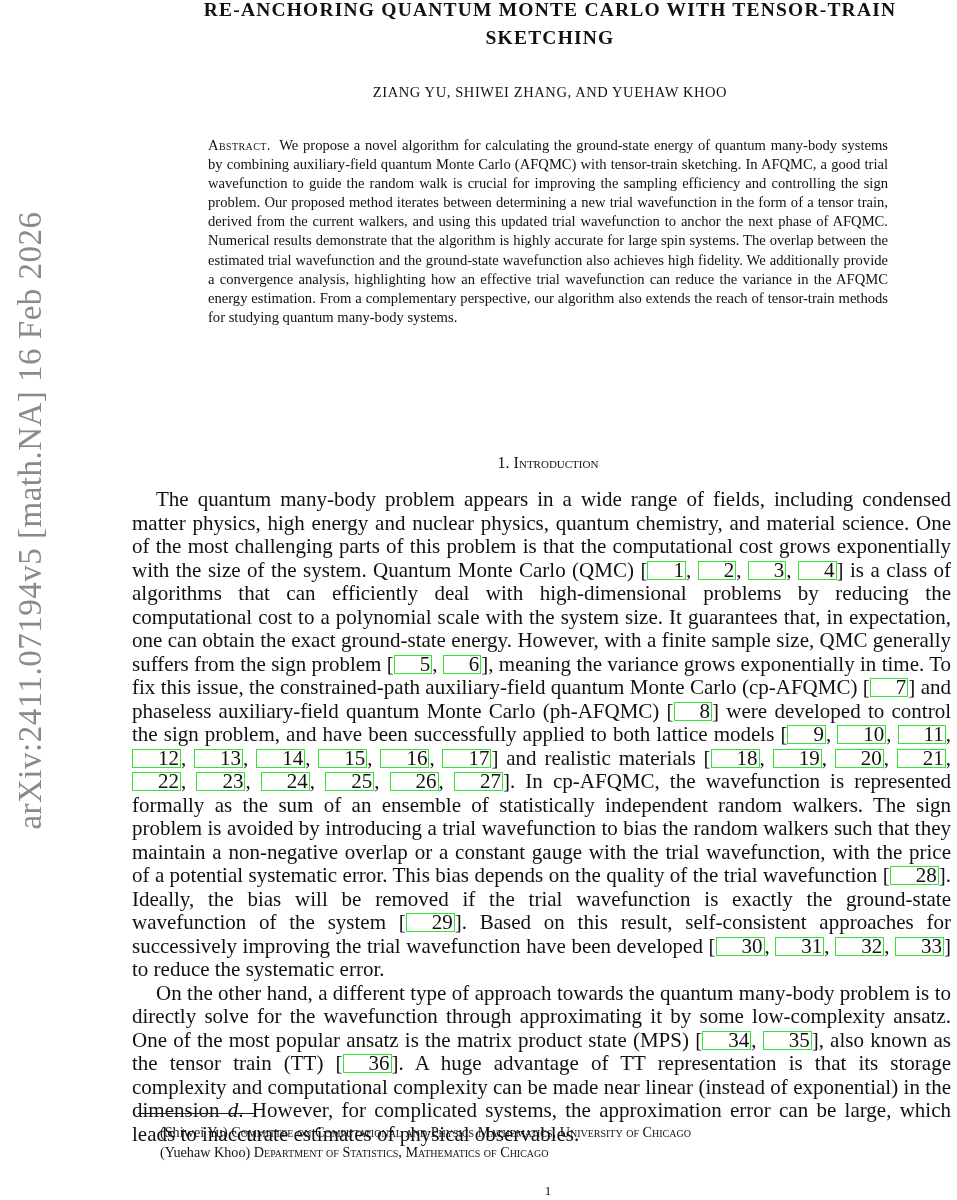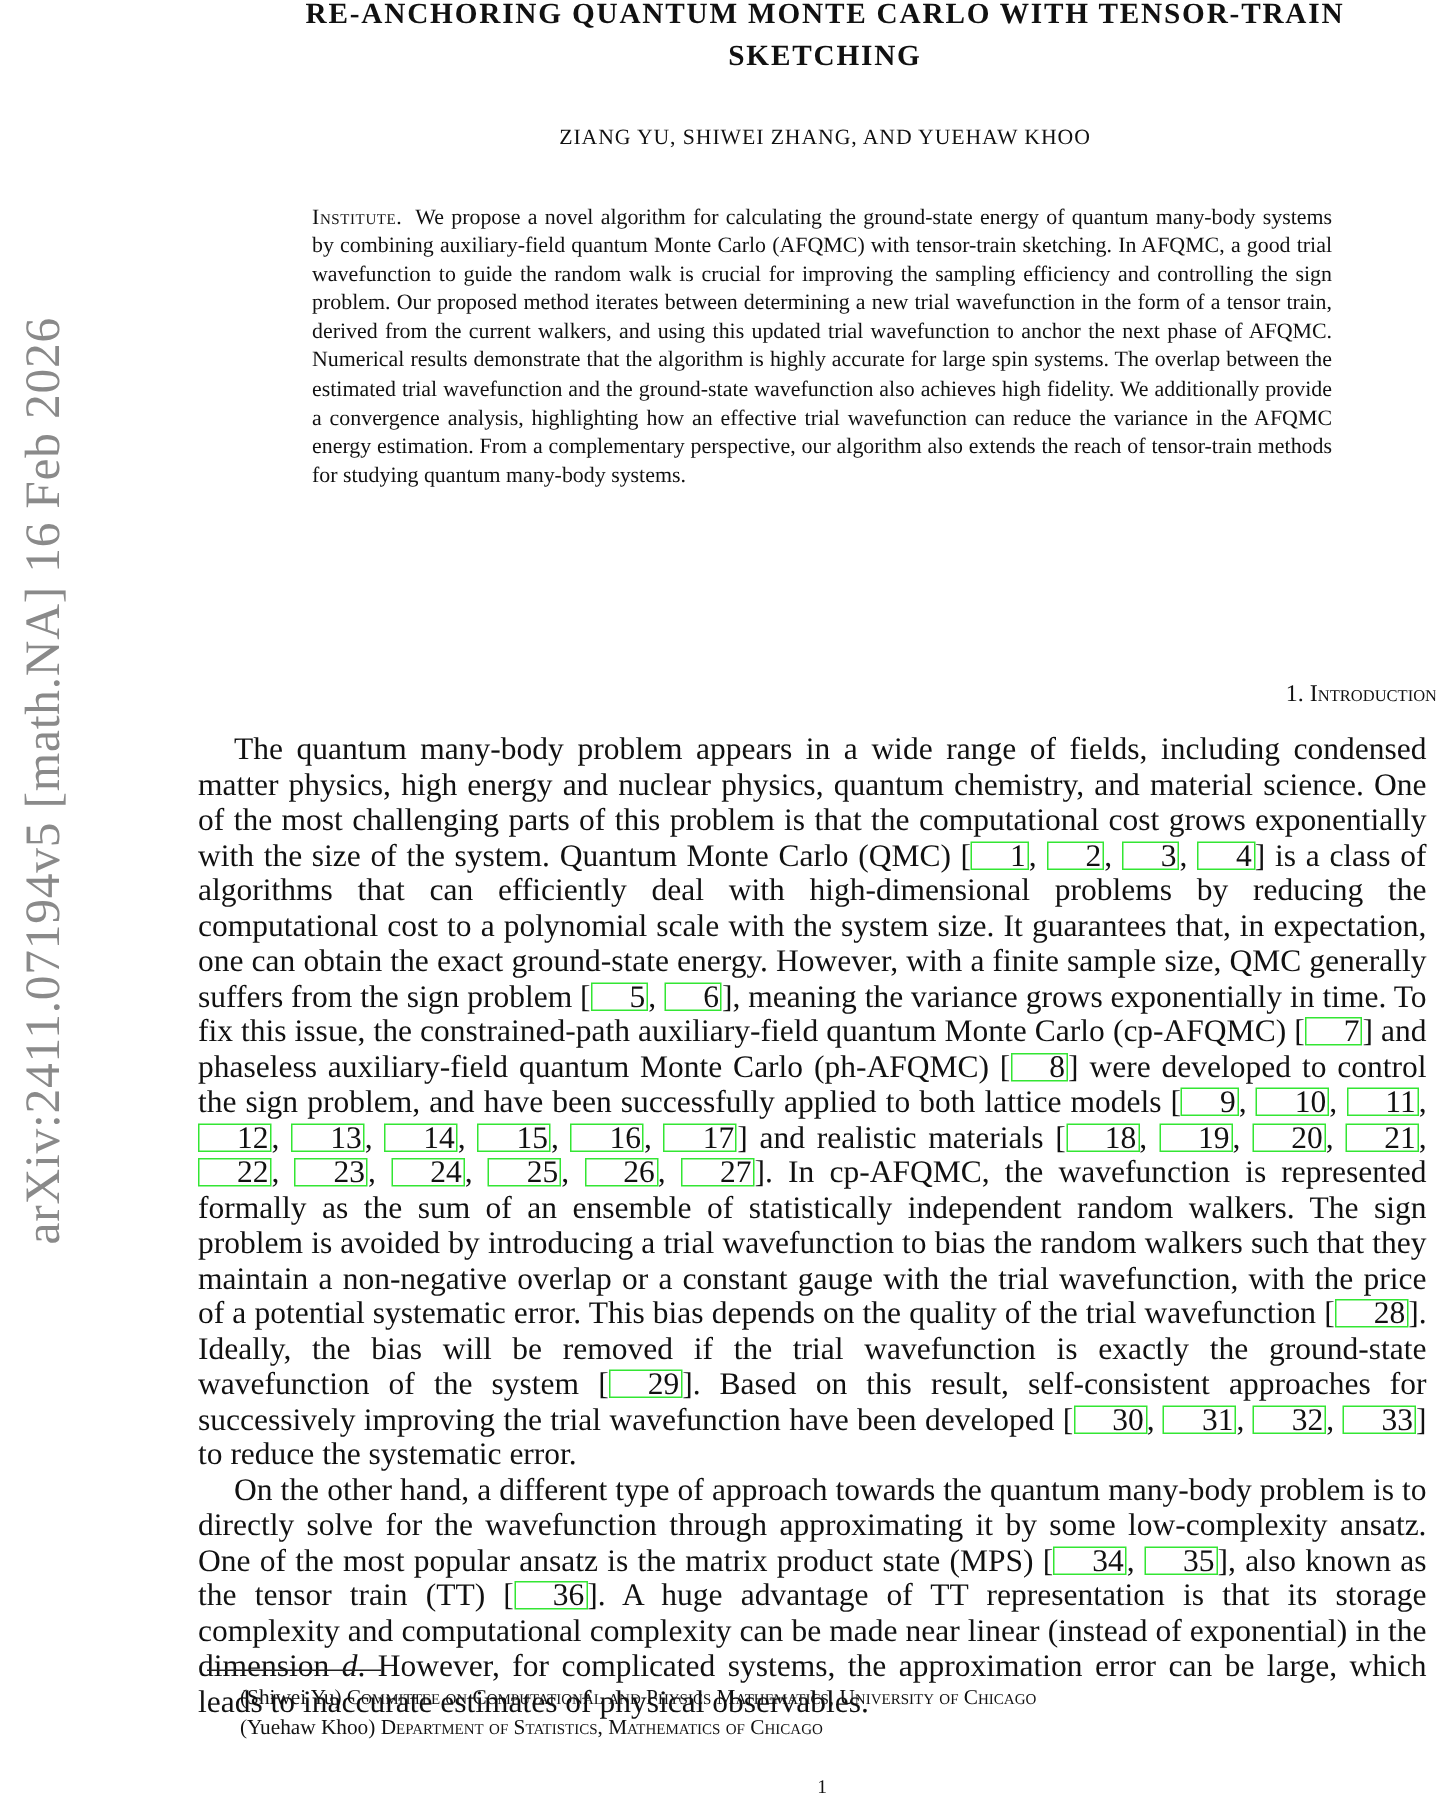--- a/index.html
+++ b/index.html
@@ -26,21 +26,21 @@
       position: absolute; left: 140px; top: 84px; width: 820px;
       text-align: center; font-size: 14.5px; letter-spacing: 0.6px;
     }
     .abstract {
       position: absolute; left: 208px; top: 136px; width: 680px;
       font-size: 14.6px; line-height: 19.1px; text-align: justify;
     }
     .abstract .label { font-variant: small-caps; letter-spacing: 0.4px; margin-right: 4px; }
     .section-heading {
       position: absolute; left: 138px; top: 454px; width: 820px;
-      text-align: right; font-size: 16px;
+      text-align: center; font-size: 16px;
     }
     .section-heading .sc { font-variant: small-caps; }
     .body-text {
       position: absolute; left: 132px; top: 488px; width: 819px;
       font-size: 21px; line-height: 23.5px; text-align: justify;
     }
     .body-text p { margin: 0; text-indent: 24px; }
     .cite {
       display: inline-block; border: 1.5px solid #33e633; padding: 0 1px;
       line-height: 17px; color: #111;
@@ -63,21 +63,21 @@
 <body>
 
 <div class="sidebar-stamp">
   <span>arXiv:2411.07194v5  [math.NA]  16 Feb 2026</span>
 </div>
 
 <div class="title">RE-ANCHORING QUANTUM MONTE CARLO WITH TENSOR-TRAIN SKETCHING</div>
 <div class="authors">ZIANG YU, SHIWEI ZHANG, AND YUEHAW KHOO</div>
 
 <div class="abstract">
-  <span class="label">Institute.</span>
+  <span class="label">Abstract.</span>
   <span>We propose a novel algorithm for calculating the ground-state energy of quantum many-body systems by combining auxiliary-field quantum Monte Carlo (AFQMC) with tensor-train sketching. In AFQMC, a good trial wavefunction to guide the random walk is crucial for improving the sampling efficiency and controlling the sign problem. Our proposed method iterates between determining a new trial wavefunction in the form of a tensor train, derived from the current walkers, and using this updated trial wavefunction to anchor the next phase of AFQMC. Numerical results demonstrate that the algorithm is highly accurate for large spin systems. The overlap between the estimated trial wavefunction and the ground-state wavefunction also achieves high fidelity. We additionally provide a convergence analysis, highlighting how an effective trial wavefunction can reduce the variance in the AFQMC energy estimation. From a complementary perspective, our algorithm also extends the reach of tensor-train methods for studying quantum many-body systems.</span>
 </div>
 
 <div class="section-heading">
   <span>1.</span>
   <span class="sc">Introduction</span>
 </div>
 
 <div class="body-text">
   <p>

